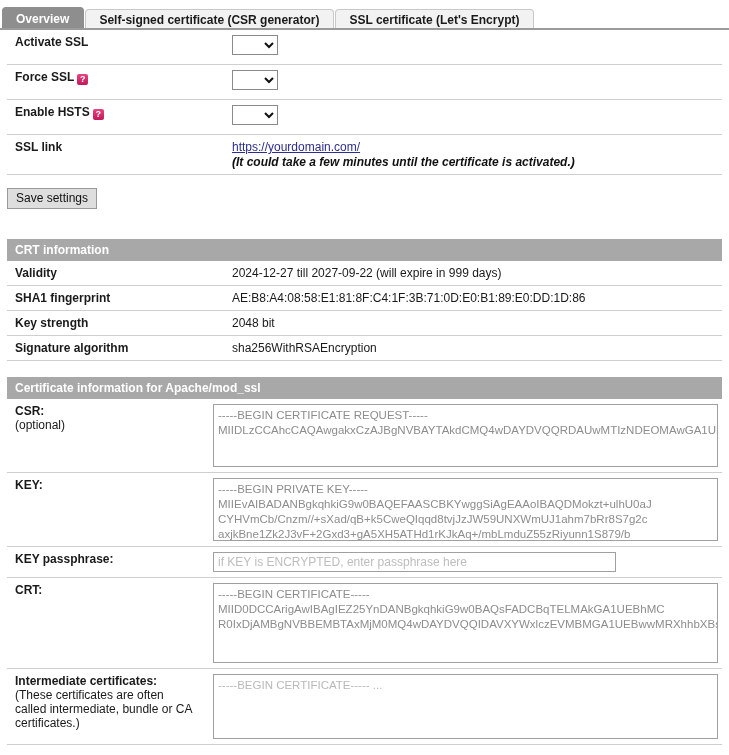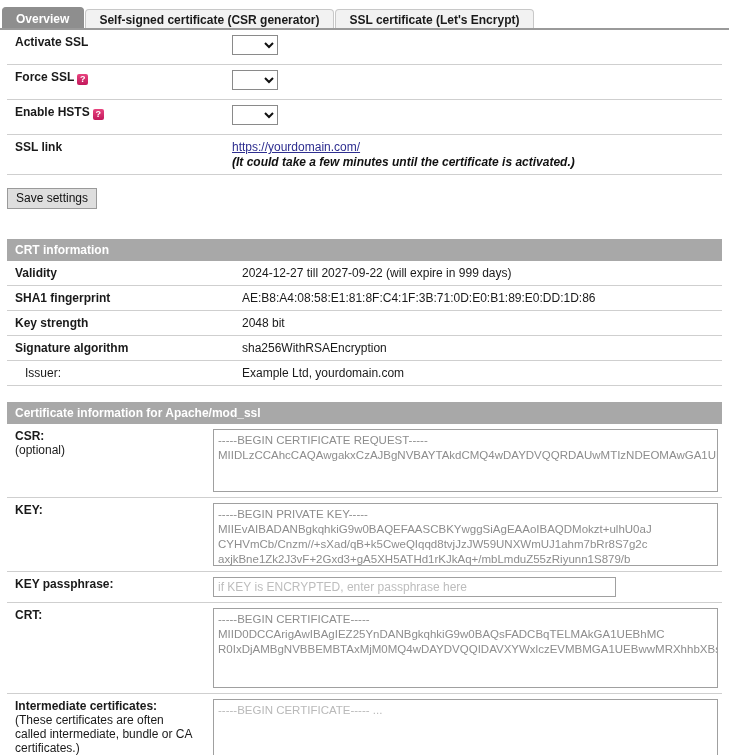--- a/index.html
+++ b/index.html
@@ -297,24 +297,20 @@
       <td class="mono-val">AE:B8:A4:08:58:E1:81:8F:C4:1F:3B:71:0D:E0:B1:89:E0:DD:1D:86</td>
     </tr>
     <tr>
       <td class="lbl">Key strength</td>
       <td class="mono-val">2048 bit</td>
     </tr>
     <tr>
       <td class="lbl">Signature algorithm</td>
       <td class="mono-val">sha256WithRSAEncryption</td>
     </tr>
-    <tr>
-      <td class="lbl lbl-ind">Issuer:</td>
-      <td class="mono-val">Example Ltd, yourdomain.com</td>
-    </tr>
   </tbody>
     </table>
 </div>
 
 <div class="space-md"></div>
 
 <div class="sectwrap">
   <div class="sechead">Certificate information for Apache/mod_ssl</div>
   <table class="rowtable">
 

